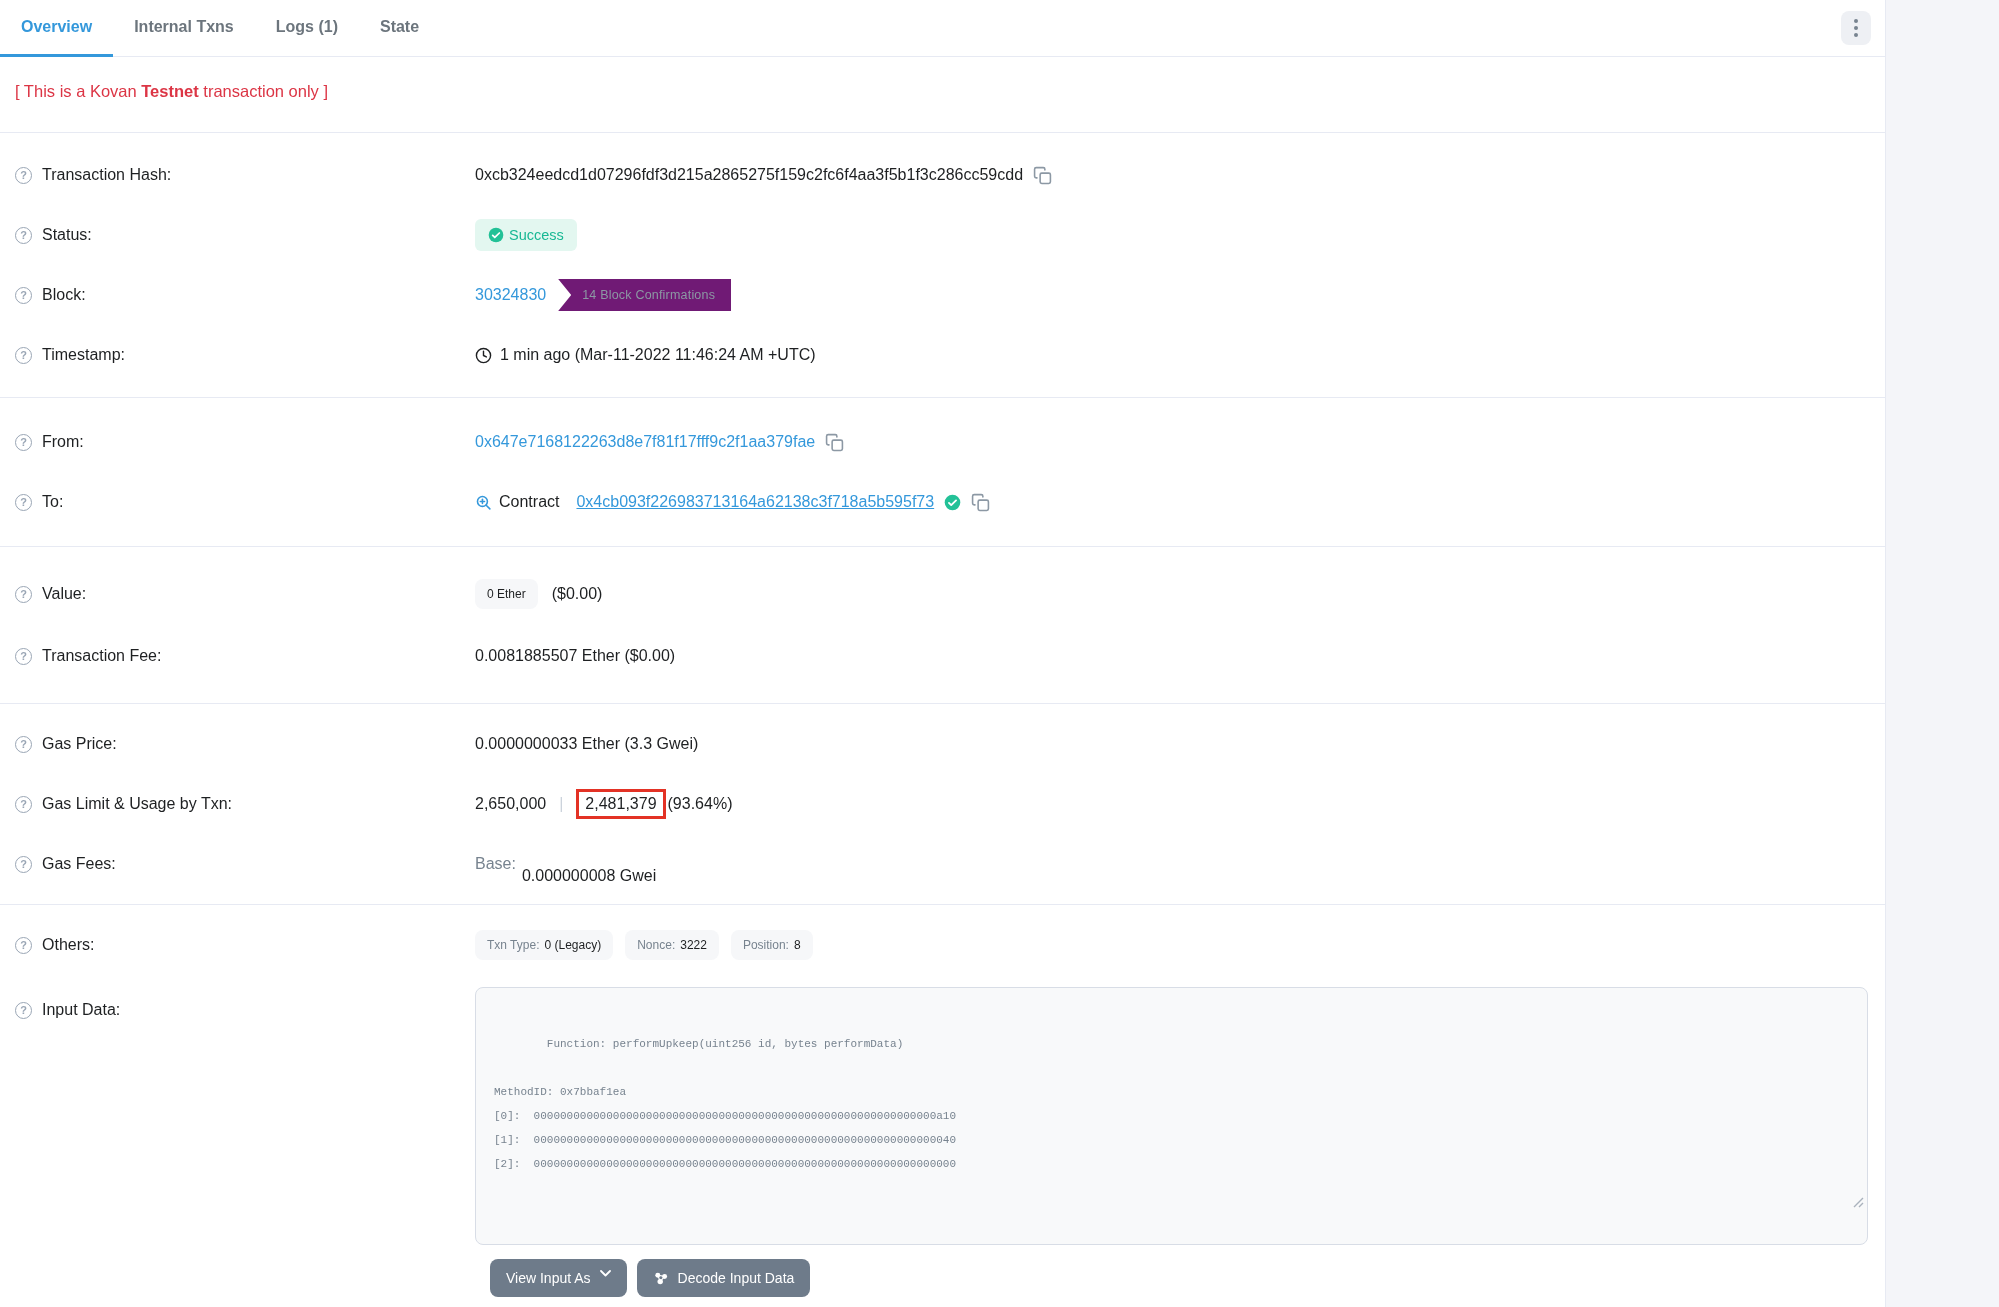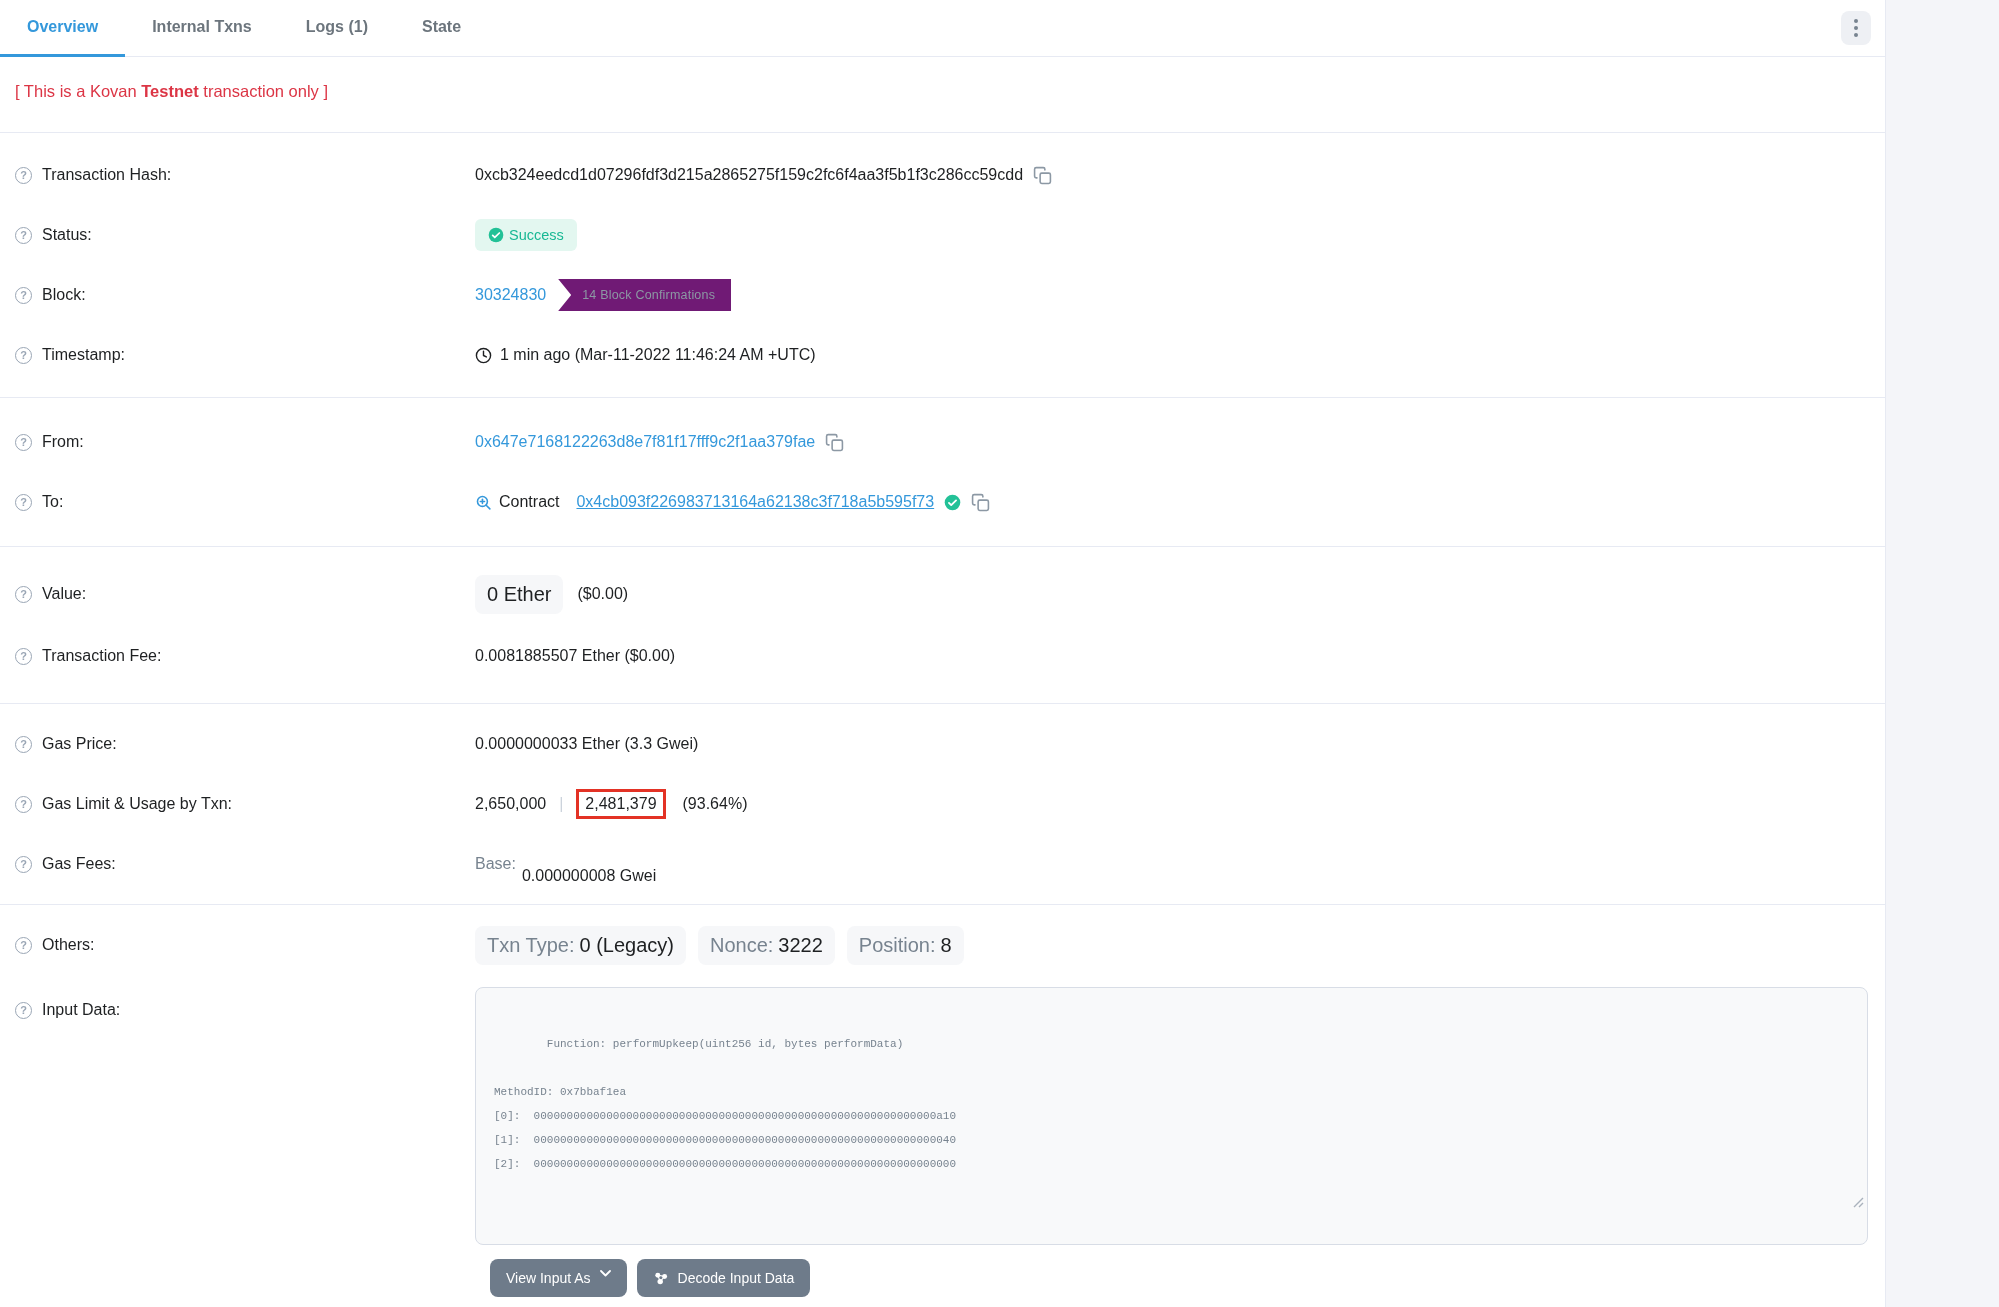--- a/index.html
+++ b/index.html
@@ -11,21 +11,21 @@
   }
   .card {
     position:relative;
     width:1886px; min-height:1307px;
     background:#ffffff;
     border-right:1px solid #e7eaf3;
   }
   
   .tabbar { display:flex; align-items:stretch; height:57px; border-bottom:1px solid #e7eaf3; }
   .tab {
-    padding:0 27px; display:flex; align-items:center;
+    padding:0 21px; display:flex; align-items:center;
     font-size:16px; font-weight:600; color:#6c757d; cursor:pointer;
     border-bottom:3px solid transparent; margin-bottom:-1px;
   }
   .tab.active { color:#3498db; border-bottom-color:#3498db; }
   .kebab-btn {
     margin-left:auto; align-self:center; margin-right:14px;
     width:30px; height:34px; border-radius:8px; background:#eef0f4;
     display:flex; align-items:center; justify-content:center; cursor:pointer;
   }
   
@@ -51,29 +51,29 @@
     background:#e3f7f0; color:#18b894; font-size:14.5px;
     padding:8px 13px; border-radius:6px;
   }
   .badge-confirm {
     margin-left:12px; background:#701a75; color:#8c98a4; font-size:12.5px;
     padding:9px 16px 9px 24px;
     clip-path:polygon(0 0,100% 0,100% 100%,0 100%,13px 50%);
     letter-spacing:.2px;
   }
   .badge-gray {
-    background:#f6f7f9; border-radius:8px; padding:8px 12px; font-size:20px;
+    background:#f6f7f9; border-radius:8px; padding:8px 12px; font-size:12px;
     display:inline-flex; gap:5px; align-items:center;
   }
   .badge-gray .bname { color:#77838f; }
   .badge-gray .bval { color:#1e2022; }
   .usd { margin-left:14px; }
   .gas-sep { color:#ccd3dc; margin:0 13px; }
   .redbox { border:3px solid #e33225; padding:3px 6px; }
-  .pct { margin-left:17px; }
+  .pct { margin-left:2px; }
   .muted { color:#77838f; }
   .gasfee-val { margin-left:6px;margin-top:23px; }
   .others-badges { display:flex; gap:12px; }
   .others-badges .badge-gray + .badge-gray { }
   
   .row.input-row { align-items:flex-start; margin-top:14px; }
   .row.input-row .label { padding-top:14px; }
   .input-box {
     position:relative; flex:1; min-height:201px; margin-right:2px;
     background:#f8f9fa; border:1px solid #d8dde6; border-radius:8px;

